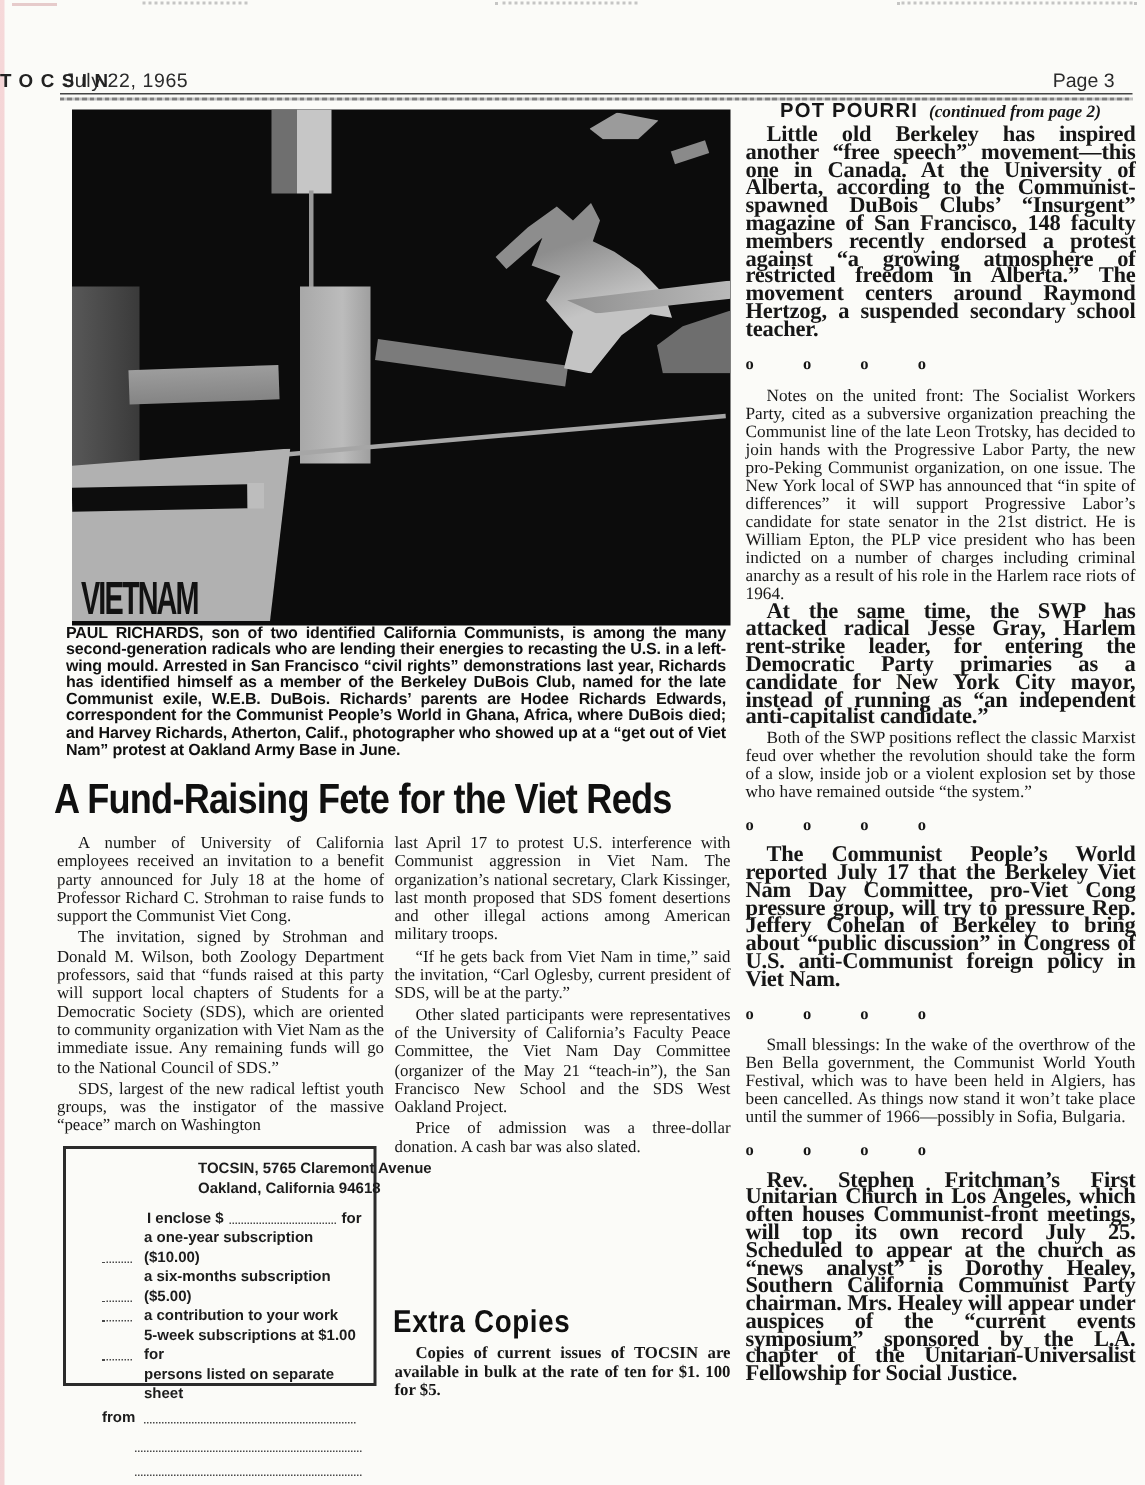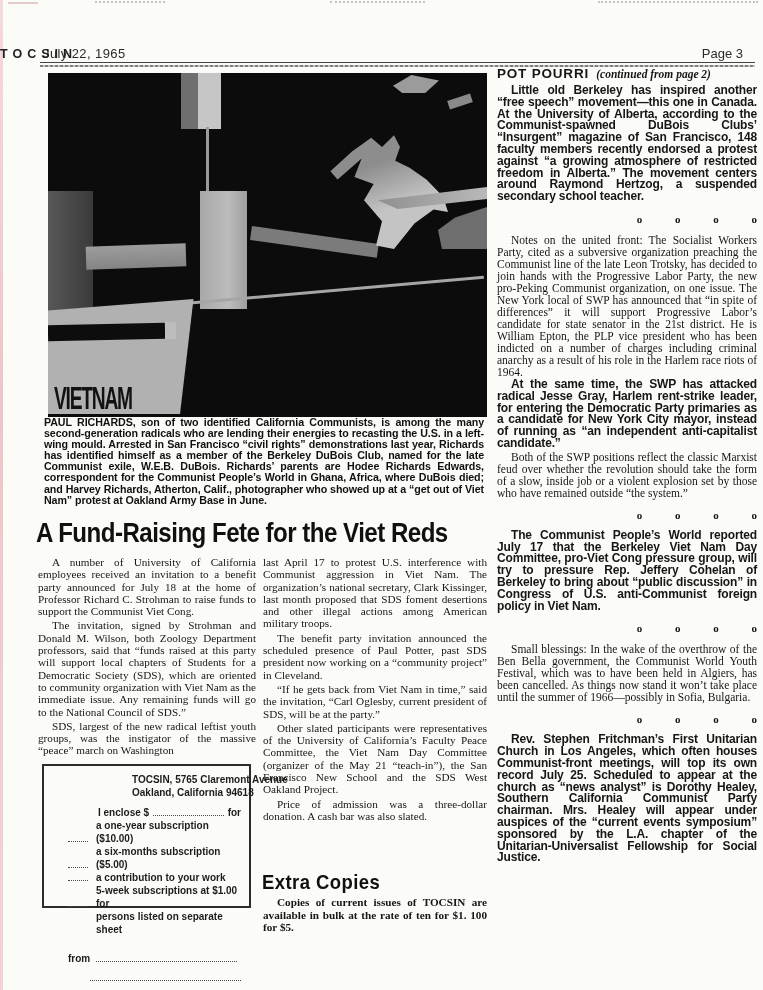--- a/index.html
+++ b/index.html
@@ -60,51 +60,51 @@
   .headline{position:absolute;left:36px;top:517px;font-family:"Liberation Sans",sans-serif;
     font-weight:bold;font-size:28px;letter-spacing:-.6px;white-space:nowrap;
     transform:scaleX(.86);transform-origin:left top;color:#101010;}
   .col{position:absolute;top:556px;font-size:11.2px;line-height:12.3px;text-align:justify;}
   .col1{left:38px;width:218px;}
   .col2{left:263px;width:224px;}
   .col p{margin:0 0 2px;text-indent:14px;}
   .col p.no-indent{text-indent:0;}
 
   
-  .subbox{position:absolute;left:42px;top:764px;width:209px;height:144px;border:2px solid #2b2b2b;
+  .subbox{position:absolute;left:42px;top:764px;width:209px;height:160px;border:2px solid #2b2b2b;
     font-family:"Liberation Sans",sans-serif;font-weight:bold;font-size:10px;line-height:13px;
     color:#1c1c1c;box-sizing:border-box;padding:7px 8px 4px 6px;}
   .sub-addr{margin-left:82px;white-space:nowrap;}
   .sub-row{display:flex;align-items:flex-end;padding-left:18px;}
   .sub-enclose{margin-left:30px;margin-top:7px;}
   .dotline{flex:1;border-bottom:1.5px dotted #4a4a4a;margin:0 4px 3px;}
   .opt-row .stub{width:20px;border-bottom:1.5px dotted #4a4a4a;margin:0 8px 3px 0;flex:none;}
   .opt-row.cont{margin-left:28px;}
-  .sub-from{margin-top:16px;}
+  .sub-from{margin-top:3px;}
   .sub-from .from-label{margin-right:2px;}
   .sig-line{margin:6px 0 0 40px;height:9px;border-bottom:1.5px dotted #4a4a4a;}
 
   
   .xc-head{position:absolute;left:262px;top:870px;font-family:"Liberation Sans",sans-serif;
     font-weight:bold;font-size:21px;letter-spacing:.5px;transform:scaleX(.88);transform-origin:left top;
     white-space:nowrap;color:#101010;}
   .xc-body{position:absolute;left:263px;top:896px;width:224px;font-size:11.2px;line-height:12.5px;
     font-weight:bold;text-align:justify;}
   .xc-body p{margin:0;text-indent:14px;}
 
   
   .pp{position:absolute;left:497px;top:66px;width:260px;}
-  .pp-head{font-size:13px;margin-bottom:3px;white-space:nowrap;}
+  .pp-head{font-size:13px;margin-bottom:3px;white-space:nowrap;text-align:center;}
   .pp-title{font-family:"Liberation Sans",sans-serif;font-weight:bold;letter-spacing:.8px;font-size:13.5px;}
   .pp-cont{font-style:italic;font-size:11.5px;font-weight:bold;margin-left:4px;}
   .pp p{margin:0 0 1px;text-align:justify;text-indent:14px;font-size:11.5px;line-height:12px;}
   .pp p.no-indent{text-indent:0;}
-  .pp p.t-bold{font-family:Liberation Sans, sans-serif;font-weight:bold;font-size:12px;
+  .pp p.t-bold{font-family:Liberation Serif, serif;font-weight:bold;font-size:15px;
     line-height:11.8px;letter-spacing:-.15px;}
-  .pp p.t-sep{text-align:right;text-indent:0;font-weight:bold;font-size:11px;
+  .pp p.t-sep{text-align:left;text-indent:0;font-weight:bold;font-size:11px;
     word-spacing:30px;margin:10px 0 9px;letter-spacing:0;}
 </style>
 </head>
 <body>
 
 <div class="edge-pink"></div>
 <div class="pink-dash"></div>
 <div class="top-dots td1"></div>
 <div class="top-dots td2"></div>
 <div class="top-dots td3"></div>
@@ -141,21 +141,20 @@
 <div class="col col1">
 
 <p>A number of University of California employees received an invitation to a benefit party announced for July 18 at the home of Professor Richard C. Strohman to raise funds to support the Communist Viet Cong.</p>
     <p>The invitation, signed by Strohman and Donald M. Wilson, both Zoology Department professors, said that “funds raised at this party will support local chapters of Students for a Democratic Society (SDS), which are oriented to community organization with Viet Nam as the immediate issue. Any remaining funds will go to the National Council of SDS.”</p>
     <p>SDS, largest of the new radical leftist youth groups, was the instigator of the massive “peace” march on Washington</p>
   </div>
 
 <div class="col col2">
 
 <p class="no-indent">last April 17 to protest U.S. interference with Communist aggression in Viet Nam. The organization’s national secretary, Clark Kissinger, last month proposed that SDS foment desertions and other illegal actions among American military troops.</p>
-    <p>The benefit party invitation announced the scheduled presence of Paul Potter, past SDS president now working on a “community project” in Cleveland.</p>
     <p>“If he gets back from Viet Nam in time,” said the invitation, “Carl Oglesby, current president of SDS, will be at the party.”</p>
     <p>Other slated participants were representatives of the University of California’s Faculty Peace Committee, the Viet Nam Day Committee (organizer of the May 21 “teach-in”), the San Francisco New School and the SDS West Oakland Project.</p>
     <p>Price of admission was a three-dollar donation. A cash bar was also slated.</p>
   </div>
 
 <div class="subbox">
   <div class="sub-addr">TOCSIN, 5765 Claremont Avenue</div>
   <div class="sub-addr">Oakland, California  94618</div>
   <div class="sub-row sub-enclose">
     <span>I enclose $</span>

